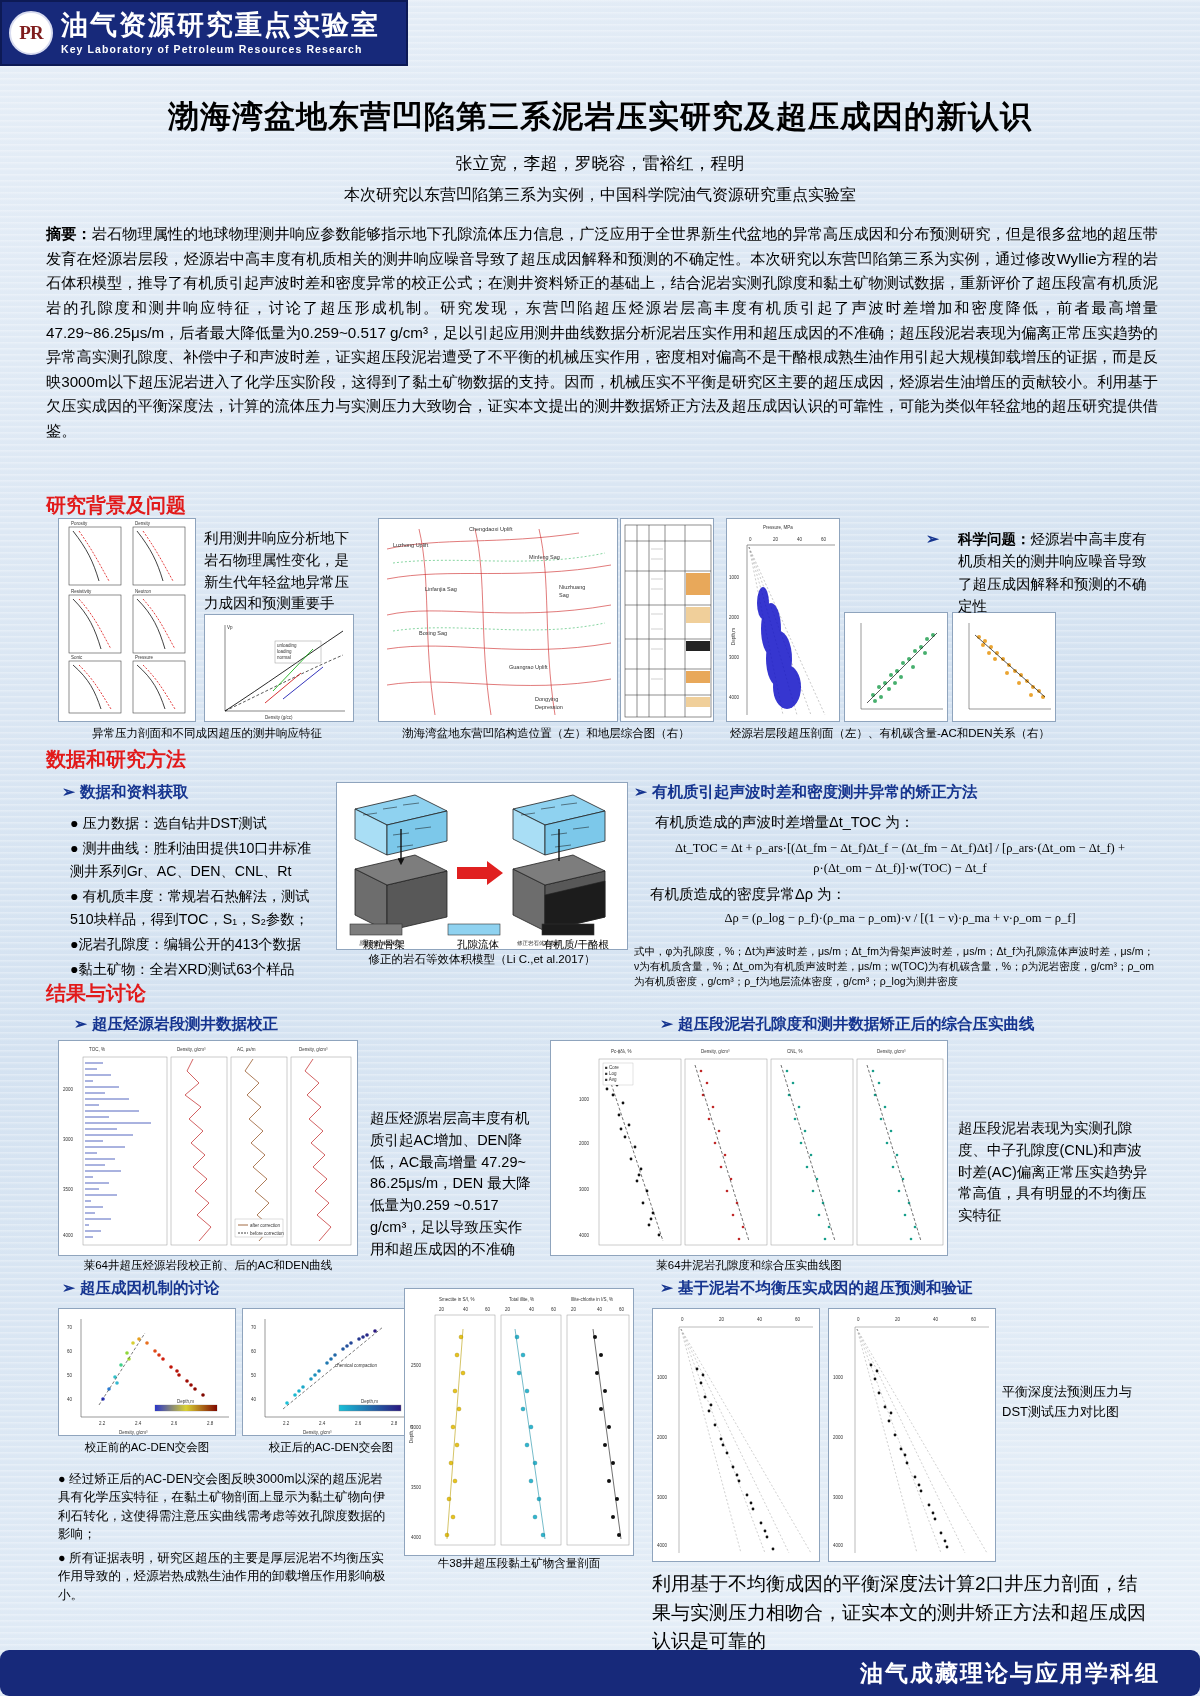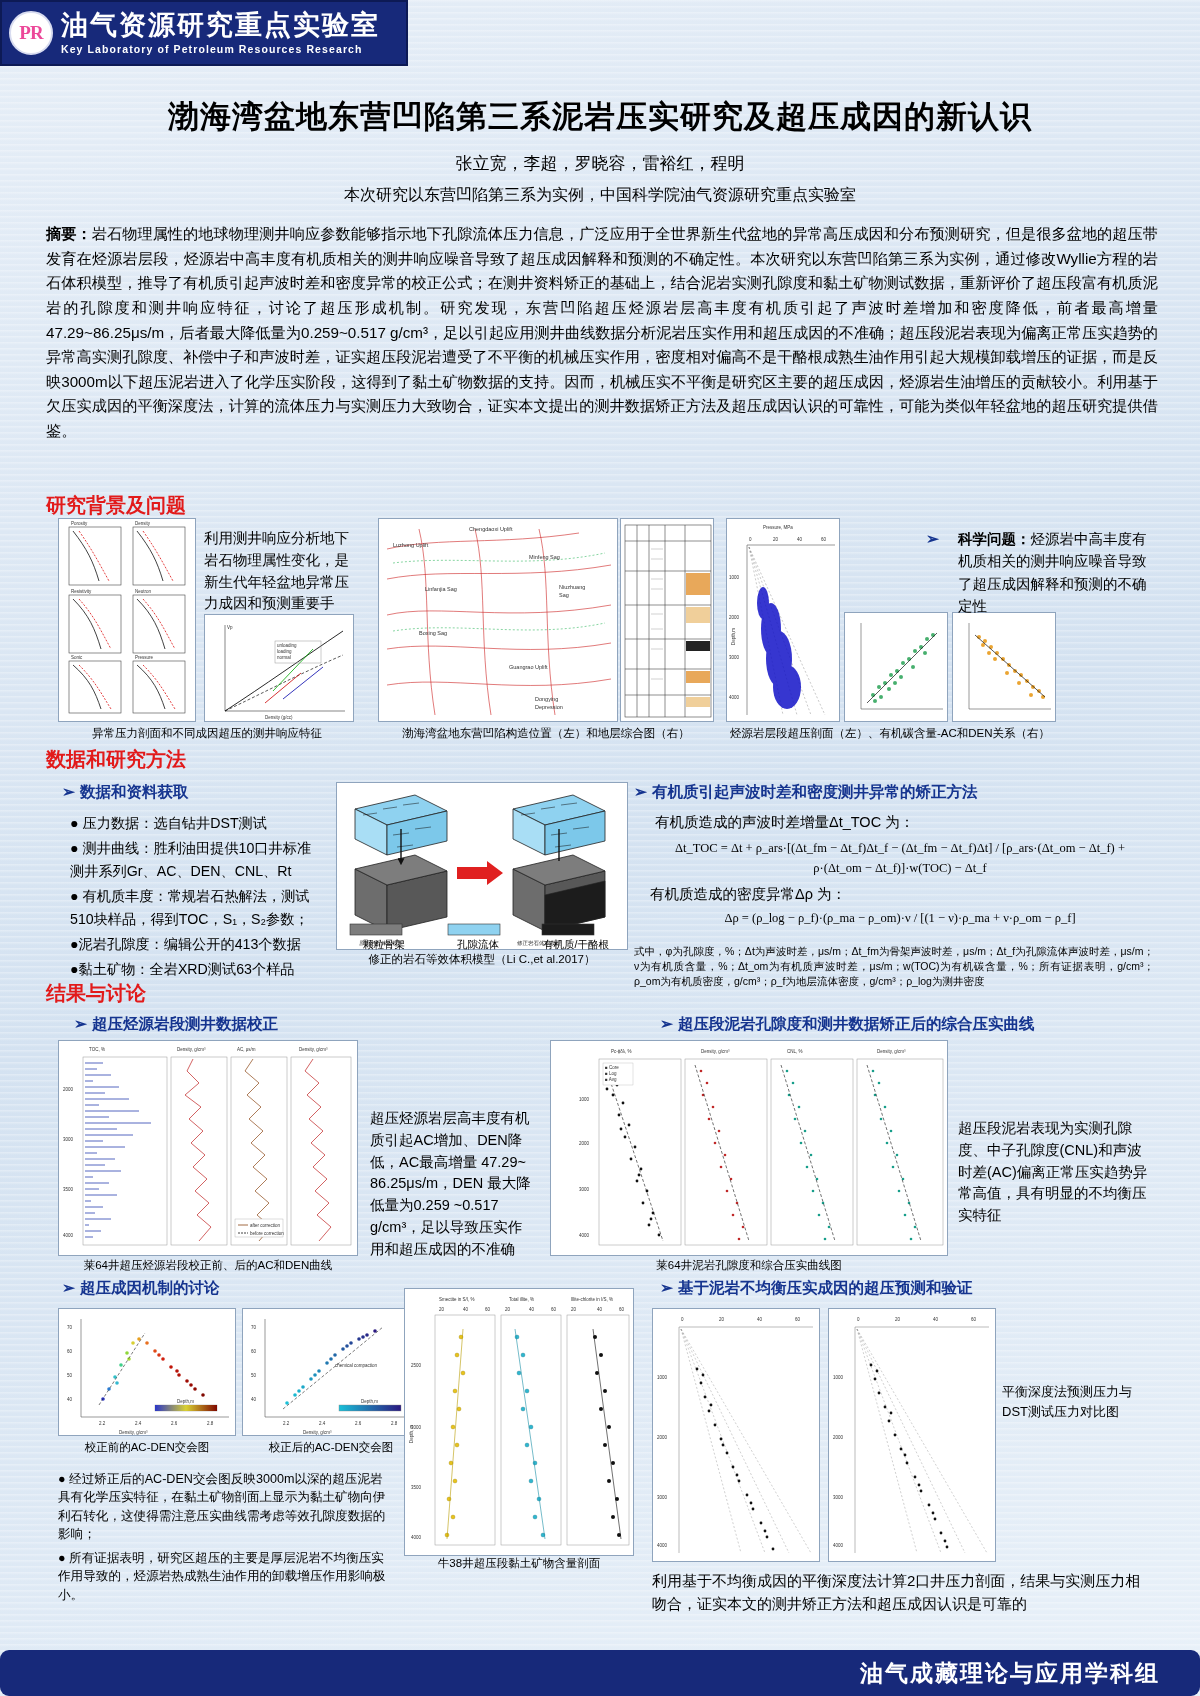--- a/index.html
+++ b/index.html
@@ -25,21 +25,21 @@
 
   
   .header {
     position:absolute; left:0; top:0; width:408px; height:66px;
     background:#17297a;
     border:2px solid #0d1a55;
     display:flex; align-items:center;
   }
   .logo-circle{
     width:44px;height:44px;border-radius:50%;
-    background:#ffffff; color:#ec4899;
+    background:#ffffff; color:#7f1d1d;
     margin-left:7px;
     display:flex;align-items:center;justify-content:center;
     font-weight:bold;font-size:19px;letter-spacing:-1px;
     border:2px solid #d8dcf0;
     font-family:"Liberation Serif", serif;
   }
   .lab-cn{
     color:#ffffff;font-size:27px;font-weight:bold;letter-spacing:2px;
     margin-left:8px;line-height:1;
   }
@@ -436,21 +436,21 @@
   <div class="cap" style="left:524px;top:938px;width:104px;font-size:10.5px;">有机质/干酪根</div>
   <div class="cap" style="left:336px;top:952px;width:292px;">修正的岩石等效体积模型（Li C.,et al.2017）</div>
 
   <div class="sub-title" style="left:634px;top:782px;width:520px;">
     <span class="arrow">➢</span><span>有机质引起声波时差和密度测井异常的矫正方法</span>
   </div>
   <div class="note" style="left:655px;top:812px;width:500px;">有机质造成的声波时差增量Δt_TOC 为：</div>
   <div class="formula" style="left:650px;top:838px;width:500px;">Δt_TOC = Δt + ρ_ars·[(Δt_fm − Δt_f)Δt_f − (Δt_fm − Δt_f)Δt] / [ρ_ars·(Δt_om − Δt_f) + ρ·(Δt_om − Δt_f)]·w(TOC)  − Δt_f</div>
   <div class="note" style="left:650px;top:884px;width:500px;">有机质造成的密度异常Δρ 为：</div>
   <div class="formula" style="left:650px;top:908px;width:500px;">Δρ = (ρ_log − ρ_f)·(ρ_ma − ρ_om)·ν / [(1 − ν)·ρ_ma + ν·ρ_om − ρ_f]</div>
-  <div class="fsmall" style="left:634px;top:944px;width:520px;">式中，φ为孔隙度，%；Δt为声波时差，μs/m；Δt_fm为骨架声波时差，μs/m；Δt_f为孔隙流体声波时差，μs/m；ν为有机质含量，%；Δt_om为有机质声波时差，μs/m；w(TOC)为有机碳含量，%；所有证据表明，g/cm³；ρ_om为有机质密度，g/cm³；ρ_f为地层流体密度，g/cm³；ρ_log为测井密度</div>
+  <div class="fsmall" style="left:634px;top:944px;width:520px;">式中，φ为孔隙度，%；Δt为声波时差，μs/m；Δt_fm为骨架声波时差，μs/m；Δt_f为孔隙流体声波时差，μs/m；ν为有机质含量，%；Δt_om为有机质声波时差，μs/m；w(TOC)为有机碳含量，%；ρ为泥岩密度，g/cm³；ρ_om为有机质密度，g/cm³；ρ_f为地层流体密度，g/cm³；ρ_log为测井密度</div>
 
   <div class="sec-title" style="left:46px;top:980px;">结果与讨论</div>
 
   <div class="sub-title" style="left:74px;top:1014px;">
     <span class="arrow">➢</span><span>超压烃源岩段测井数据校正</span>
   </div>
   <div class="sub-title" style="left:660px;top:1014px;">
     <span class="arrow">➢</span><span>超压段泥岩孔隙度和测井数据矫正后的综合压实曲线</span>
   </div>
 
@@ -907,19 +907,19 @@
       </g>
     </svg>
   </div>
   <div class="note" style="left:1002px;top:1382px;width:150px;font-size:13px;">平衡深度法预测压力与DST测试压力对比图</div>
 
   <div class="bullets" style="left:58px;top:1470px;width:336px;font-size:12.6px;line-height:1.45;">
     <div>● 经过矫正后的AC-DEN交会图反映3000m以深的超压泥岩具有化学压实特征，在黏土矿物剖面上显示为黏土矿物向伊利石转化，这使得需注意压实曲线需考虑等效孔隙度数据的影响；</div>
     <div style="margin-top:6px;">● 所有证据表明，研究区超压的主要是厚层泥岩不均衡压实作用导致的，烃源岩热成熟生油作用的卸载增压作用影响极小。</div>
   </div>
 
-  <div class="note" style="left:652px;top:1570px;width:500px;font-size:15px;">利用基于不均衡成因的平衡深度法计算2口井压力剖面，结果与实测压力相吻合，证实本文的测井矫正方法和超压成因认识是可靠的</div>
+  <div class="note" style="left:652px;top:1570px;width:500px;font-size:19px;">利用基于不均衡成因的平衡深度法计算2口井压力剖面，结果与实测压力相吻合，证实本文的测井矫正方法和超压成因认识是可靠的</div>
 
   <div class="footer">
     <span>油气成藏理论与应用学科组</span>
   </div>
 
 </div>
 
 </body></html>

